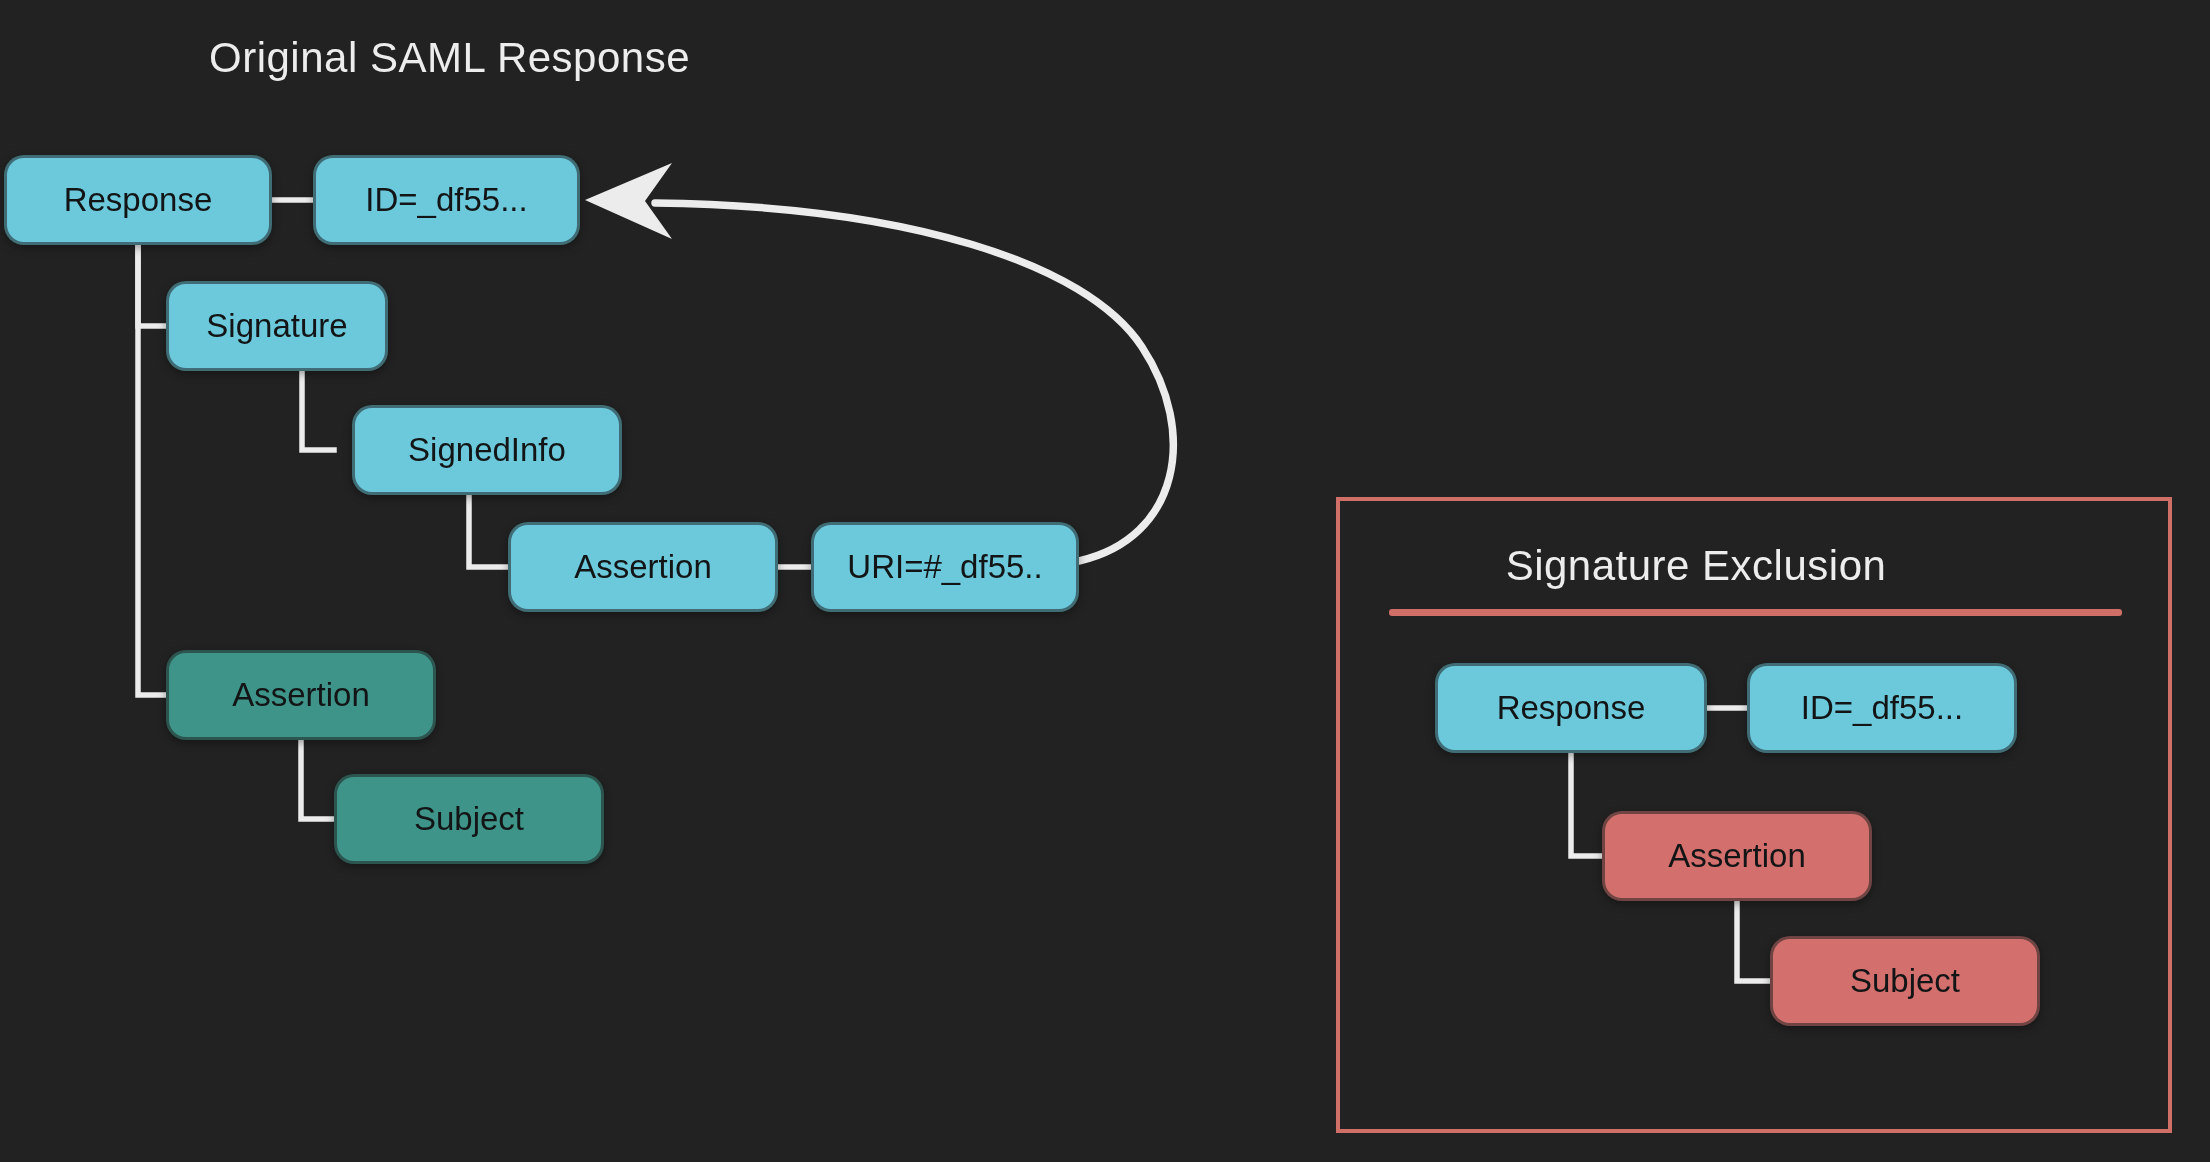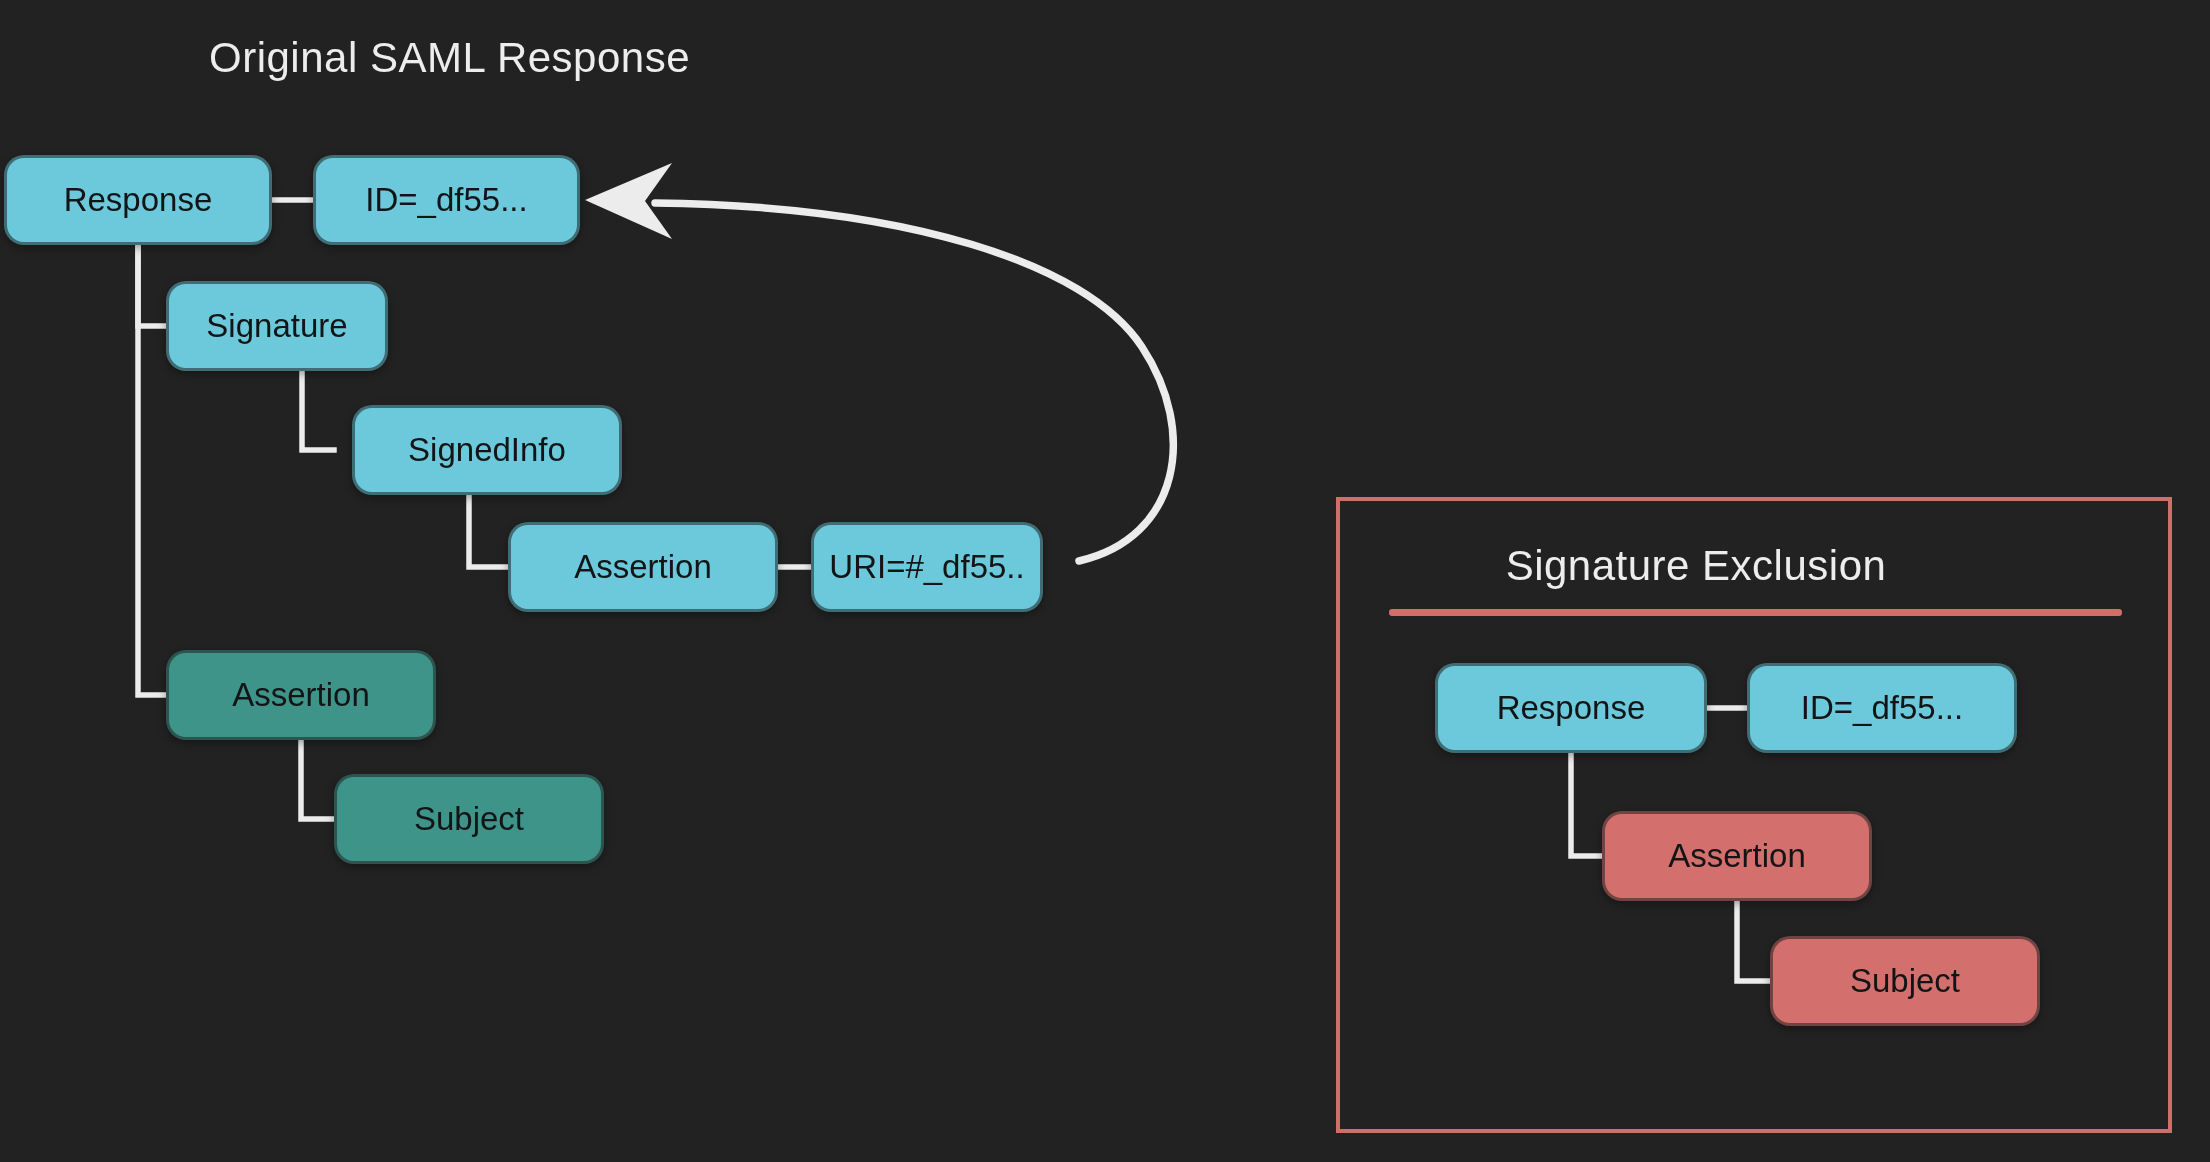--- a/index.html
+++ b/index.html
@@ -34,21 +34,21 @@
   .node.blue { background:var(--node-blue,#6bc9db); }
   .node.teal { background:var(--node-teal,#3f9489); }
   .node.red  { background:var(--node-red,#d3706e); }
 
   
   #n-l-response   { left:4px;    top:155px; width:268px; }
   #n-l-id         { left:313px;  top:155px; width:267px; }
   #n-l-signature  { left:166px;  top:281px; width:222px; }
   #n-l-signedinfo { left:352px;  top:405px; width:270px; }
   #n-l-reference  { left:508px;  top:522px; width:270px; }
-  #n-l-uri        { left:811px;  top:522px; width:232px; }
+  #n-l-uri        { left:811px;  top:522px; width:268px; }
   #n-l-assertion  { left:166px;  top:650px; width:270px; }
   #n-l-subject    { left:334px;  top:774px; width:270px; }
 
   
   #exclusion-panel {
     position:absolute; z-index:1;
     left:1336px; top:497px; width:836px; height:636px;
     border:4px solid var(--panel-accent,#d06f67);
     box-sizing:border-box;
   }

